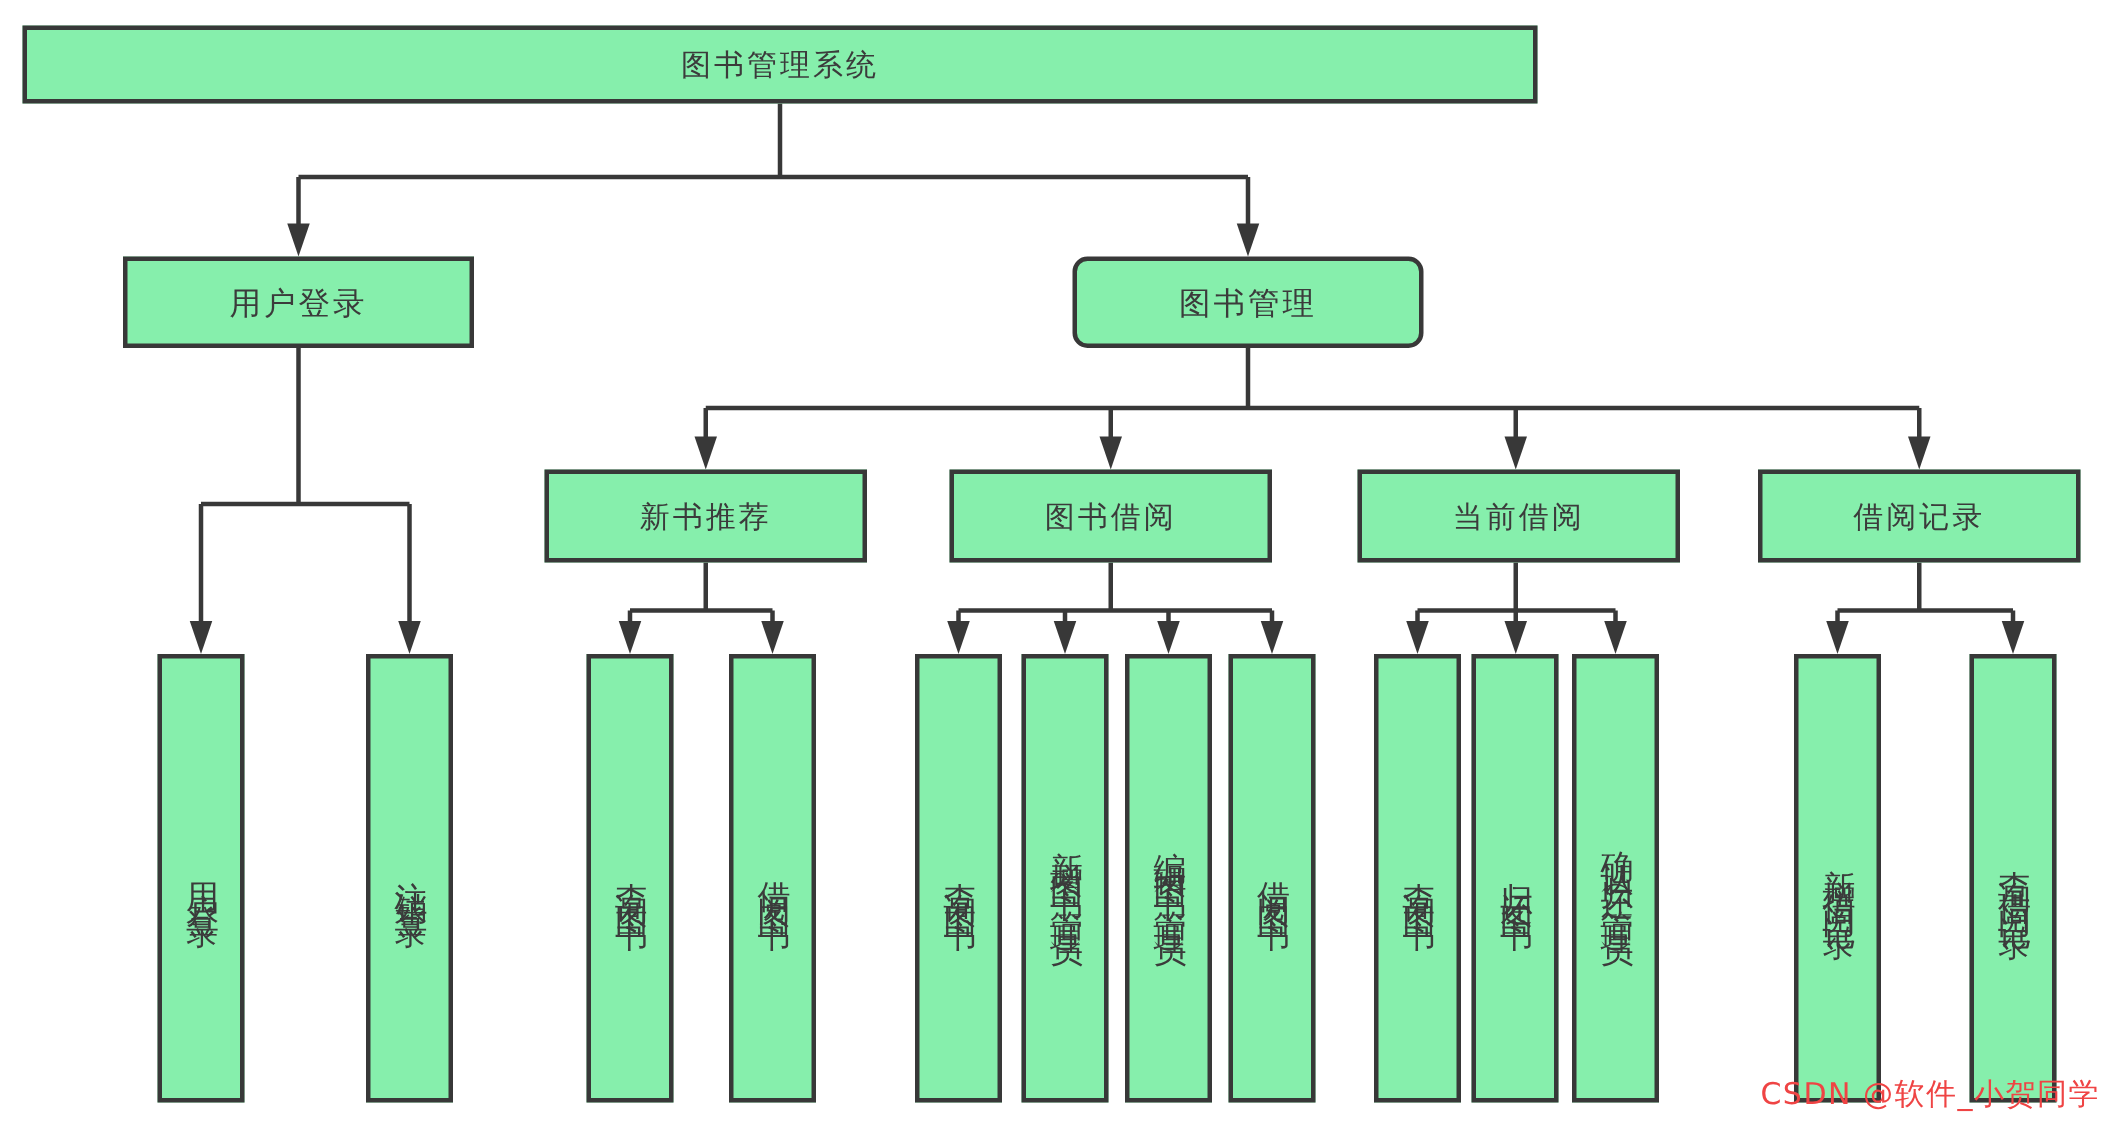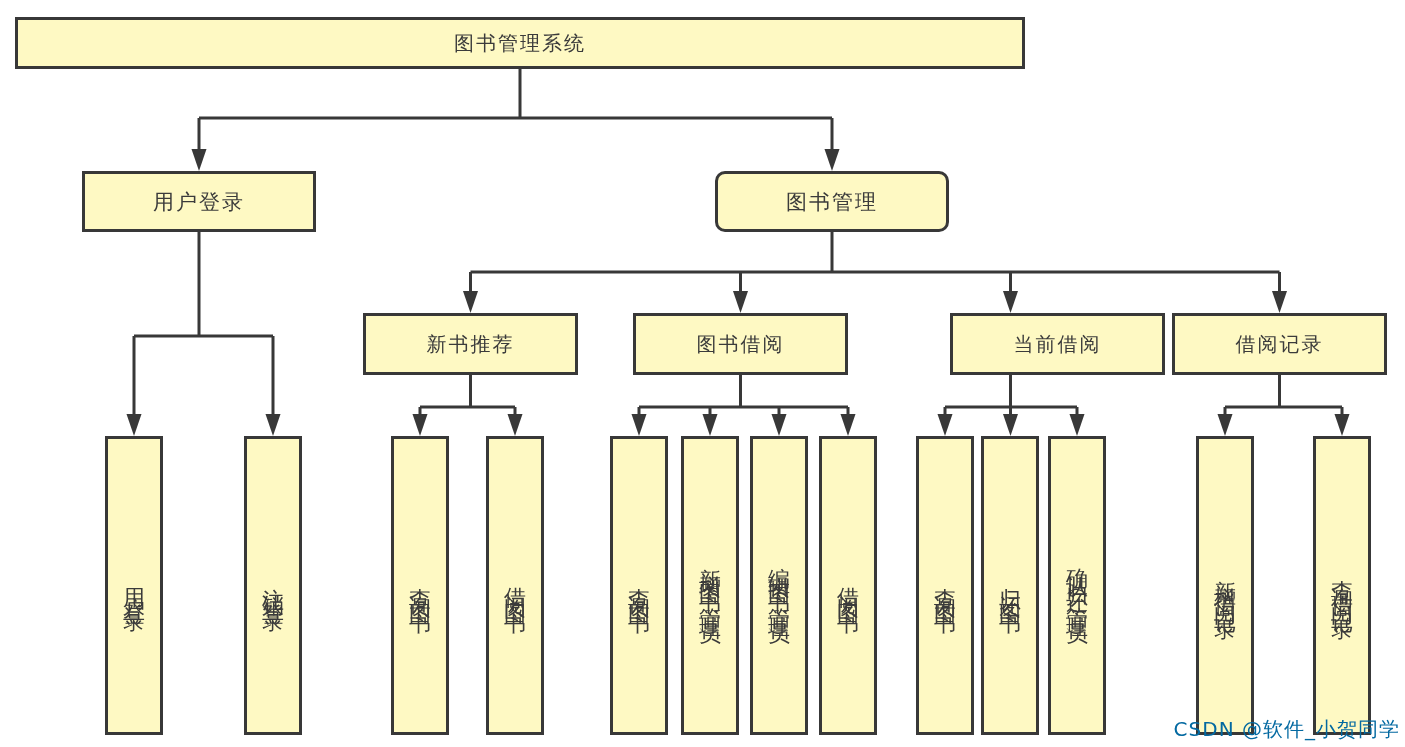--- a/index.html
+++ b/index.html
@@ -17,21 +17,21 @@
   }
   .connectors {
     position: absolute;
     left: 0; top: 0;
     width: 1405px; height: 747px;
     pointer-events: none;
   }
   .box {
     position: absolute;
     box-sizing: border-box;
-    background: #fef9c3;
+    background: #86efac;
     border: 3px solid #383838;
     color: #3b3b3b;
     display: flex;
     align-items: center;
     justify-content: center;
     text-align: center;
   }
   .node-h {
     font-size: 21px;
     letter-spacing: 2px;
@@ -53,21 +53,21 @@
     line-height: 1;
     letter-spacing: 8px;
     color: #3b3b3b;
   }
   .watermark {
     position: absolute;
     top: 716px;
     right: 5px;
     font-size: 20px;
     letter-spacing: 1px;
-    color: #0369a1;
+    color: #ef4444;
     z-index: 5;
     white-space: nowrap;
   }
 </style>
 </head>
 <body>
 
 <div class="stage">
 
   <svg class="connectors" viewBox="0 0 1405 747" xmlns="http://www.w3.org/2000/svg">
@@ -127,21 +127,21 @@
   <div class="box lvl2 node-h" style="left:715px;border-radius:10px;">
     <span>图书管理</span>
   </div>
 
   <div class="box lvl3 node-h" style="left:363px;">
     <span>新书推荐</span>
   </div>
   <div class="box lvl3 node-h" style="left:633px;">
     <span>图书借阅</span>
   </div>
-  <div class="box lvl3 node-h" style="left:950px;">
+  <div class="box lvl3 node-h" style="left:905px;">
     <span>当前借阅</span>
   </div>
   <div class="box lvl3 node-h" style="left:1172px;">
     <span>借阅记录</span>
   </div>
 
   <div class="box leaf" style="left:105px;">
     <span class="leaf-text">用户登录</span>
   </div>
   <div class="box leaf" style="left:244px;">

